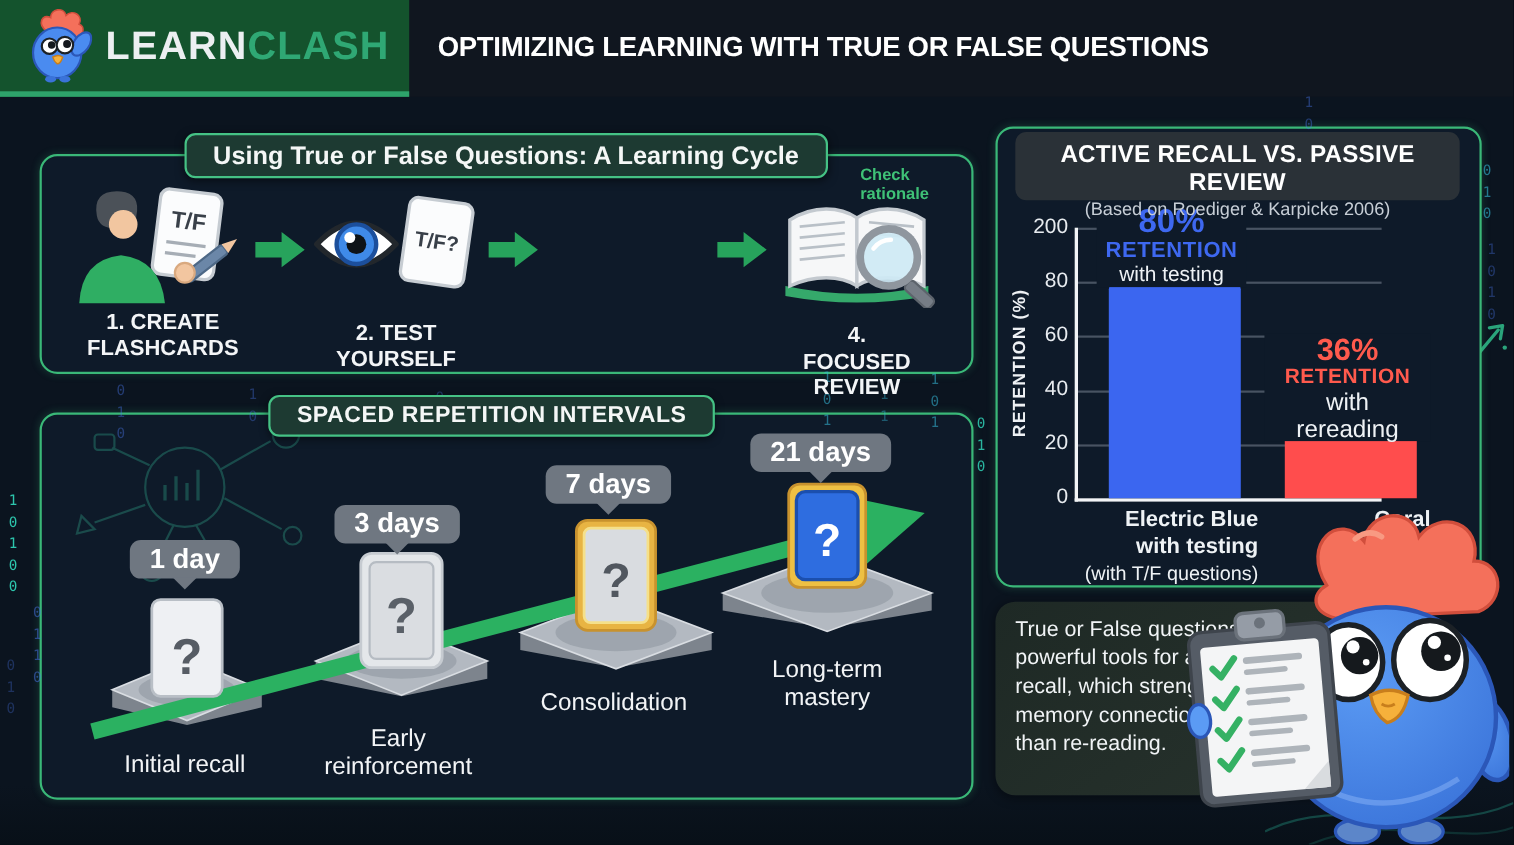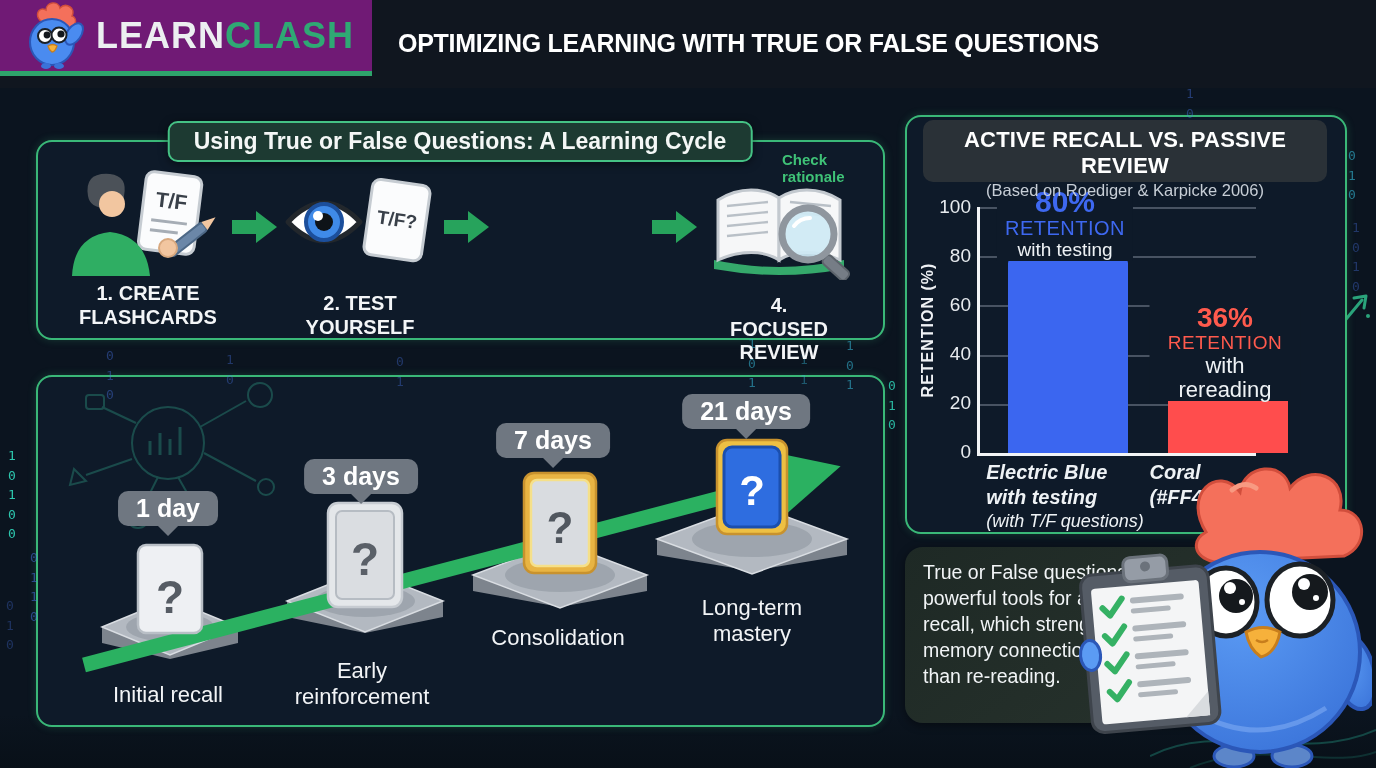--- a/index.html
+++ b/index.html
@@ -1,21 +1,21 @@
 <!DOCTYPE html>
 <html><head>
 <meta charset="utf-8">
 <style>
   html,body{margin:0;padding:0;background:#070d15;}
   #stage{position:relative;width:1376px;height:768px;overflow:hidden;
          background:linear-gradient(#0b141f,#0b141f 93%,#081018);
          font-family:"Liberation Sans",sans-serif;}
   
   .header{position:absolute;left:0;top:0;width:1376px;height:88px;background:#10161f;}
-  .header-left{position:absolute;left:0;top:0;width:372px;height:76px;background:#701a75;
+  .header-left{position:absolute;left:0;top:0;width:372px;height:88px;background:#14532d;
                border-bottom:5px solid #2EA36B;display:flex;align-items:center;gap:12px;
                padding-left:24px;box-sizing:border-box;}
   .brand{font-size:36px;font-weight:800;letter-spacing:1px;color:#eceff1;white-space:nowrap;}
   .brand .clash{color:#2fa874;}
   .header-title{position:absolute;left:398px;top:0;height:86px;right:8px;display:flex;align-items:center;
                 font-size:25px;font-weight:800;color:#ffffff;letter-spacing:-0.3px;white-space:nowrap;}
   
   .panel{position:absolute;border:2.5px solid #3ab878;border-radius:16px;background:#0e1a29;
          box-shadow:0 0 8px rgba(62,189,127,.22);}
   #cycle-panel{left:36px;top:140px;width:845px;height:196px;}
@@ -52,25 +52,25 @@
   .ylabel{position:absolute;left:928px;top:330px;transform:translate(-50%,-50%) rotate(-90deg);
           white-space:nowrap;font-size:16px;font-weight:700;color:#eef1f4;letter-spacing:1px;z-index:4;}
   #plot{position:absolute;left:977px;top:207px;width:276px;height:246px;
         border-left:3px solid #f2f4f6;border-bottom:3px solid #f2f4f6;z-index:3;}
   .gridline{position:absolute;left:0;width:276px;height:1.5px;background:rgba(190,200,215,.33);}
   .bar{position:absolute;bottom:0;width:120px;border-radius:7px 7px 0 0;}
   .ytick{position:absolute;width:42px;text-align:right;font-size:19px;color:#e7ebef;z-index:4;}
   .bar-ann{position:absolute;transform:translateX(-50%);text-align:center;z-index:5;line-height:1.08;
            background:#0e1a29;padding:0 8px;}
   .bar-ann .pct{font-size:30px;font-weight:800;}
-  .bar-ann .t{font-size:20px;font-weight:400;letter-spacing:.5px;}
+  .bar-ann .t{font-size:20px;font-weight:700;letter-spacing:.5px;}
   .bar-ann .s{font-size:19px;font-weight:500;color:#eef2f5;}
   .ann-blue .pct,.ann-blue .t{color:#3e68f0;}
   .ann-coral .pct,.ann-coral .t{color:#ff5a4d;}
-  .xtick{position:absolute;transform:translateX(-50%);text-align:left;color:#eef2f5;z-index:4;line-height:1.25;font-style:italic;}
+  .xtick{position:absolute;transform:translateX(-50%);text-align:right;color:#eef2f5;z-index:4;line-height:1.25;}
   .xtick .l1,.xtick .l2{font-size:20px;font-weight:700;}
   .xtick .l3{font-size:18px;font-weight:500;}
   
   #note-text{position:absolute;left:923px;top:560px;width:238px;font-size:19.5px;line-height:1.33;
              color:#f1f4f6;font-weight:500;z-index:7;}
   
   .bin{position:absolute;font-family:"DejaVu Sans Mono",monospace;font-size:13px;line-height:1.5;
        white-space:pre-line;text-align:center;z-index:1;}
   .abs{position:absolute;}
 </style>
@@ -290,39 +290,40 @@
         <rect x="493" y="103" width="58" height="86" rx="6" fill="#d9dce0" stroke="#f5e08a" stroke-width="2.5"></rect>
         <text x="522" y="166" text-anchor="middle" font-size="44" font-weight="bold" fill="#51575f">?</text>
       </g>
       <g>
         <rect x="679" y="63" width="70" height="94" rx="10" fill="#eec043" stroke="#c8922e" stroke-width="2.5"></rect>
         <rect x="686" y="70" width="56" height="80" rx="8" fill="#2e6de0" stroke="#1b4fae" stroke-width="3"></rect>
         <text x="714" y="128" text-anchor="middle" font-size="42" font-weight="bold" fill="#ffffff">?</text>
       </g>
     </svg>
   </div>
+  <div class="pill" id="spaced-pill">SPACED REPETITION INTERVALS</div>
 
   <div class="badge" style="left:168px;top:491px">1 day</div>
   <div class="badge" style="left:361px;top:459px">3 days</div>
   <div class="badge" style="left:553px;top:423px">7 days</div>
   <div class="badge" style="left:746px;top:394px">21 days</div>
 
   <div class="sr-caption" style="left:168px;top:682px;width:210px">Initial recall</div>
   <div class="sr-caption" style="left:362px;top:658px;width:170px">Early reinforcement</div>
   <div class="sr-caption" style="left:558px;top:625px;width:210px">Consolidation</div>
   <div class="sr-caption" style="left:752px;top:595px;width:150px">Long-term mastery</div>
 
   <div class="panel" id="chart-panel"></div>
   <div id="chart-title-box">
     <div class="t1">ACTIVE RECALL VS. PASSIVE REVIEW</div>
     <div class="t2">(Based on Roediger &amp; Karpicke 2006)</div>
   </div>
   <div class="ylabel">RETENTION (%)</div>
 
-  <span class="ytick" style="left:929px;top:196px">100</span>
+  <span class="ytick" style="left:929px;top:196px">200</span>
   <span class="ytick" style="left:929px;top:245px">80</span>
   <span class="ytick" style="left:929px;top:294px">60</span>
   <span class="ytick" style="left:929px;top:343px">40</span>
   <span class="ytick" style="left:929px;top:392px">20</span>
   <span class="ytick" style="left:929px;top:441px">0</span>
 
   <div id="plot">
     <div class="gridline" style="top:0"></div>
     <div class="gridline" style="top:49px"></div>
     <div class="gridline" style="top:98px"></div>

